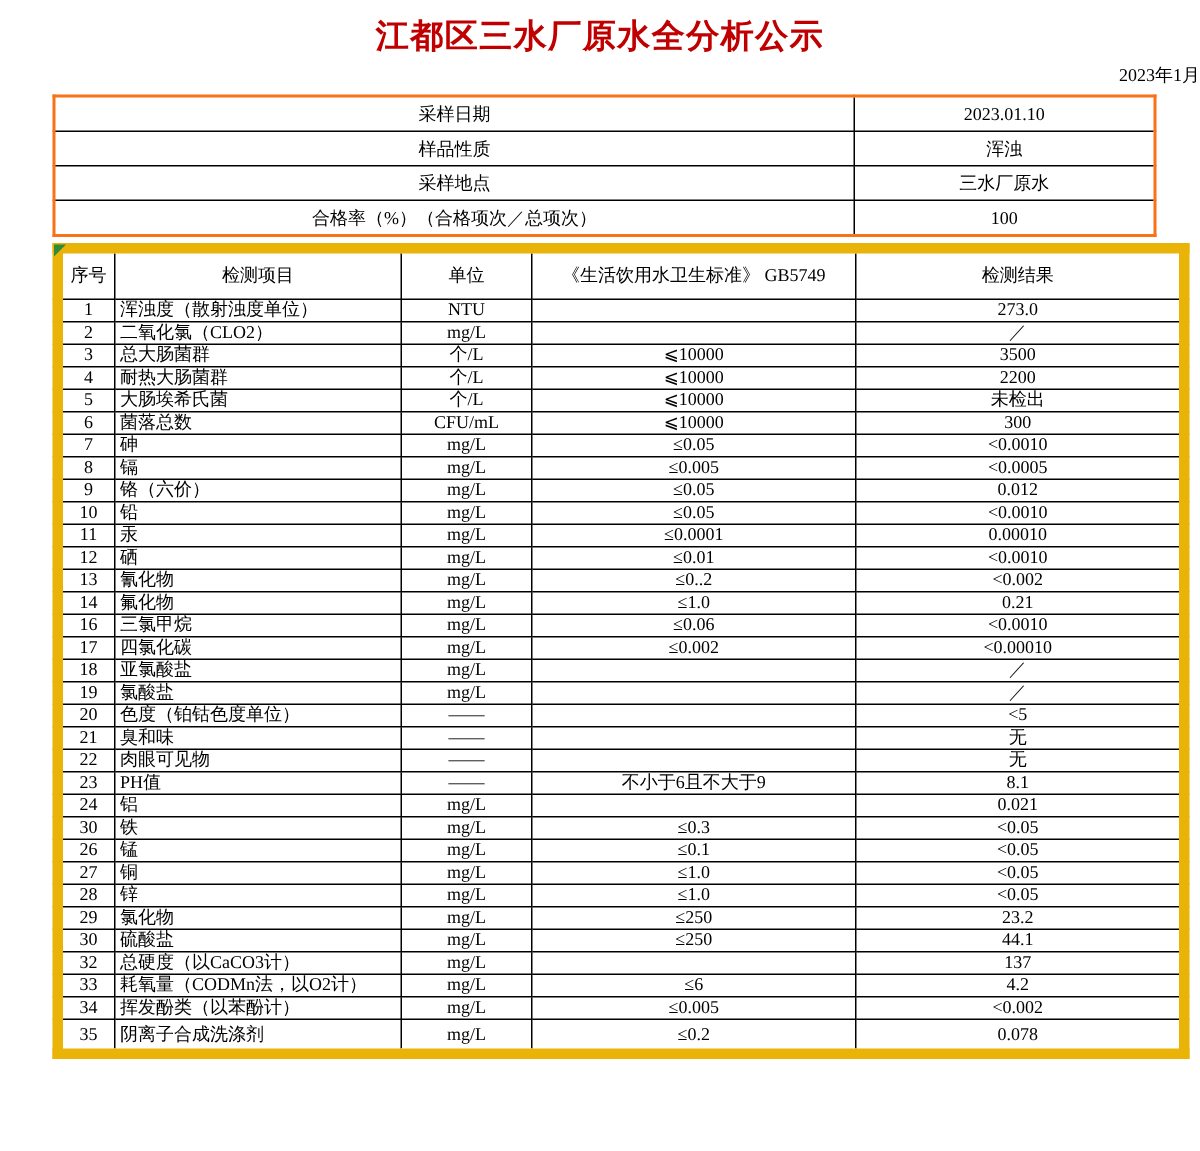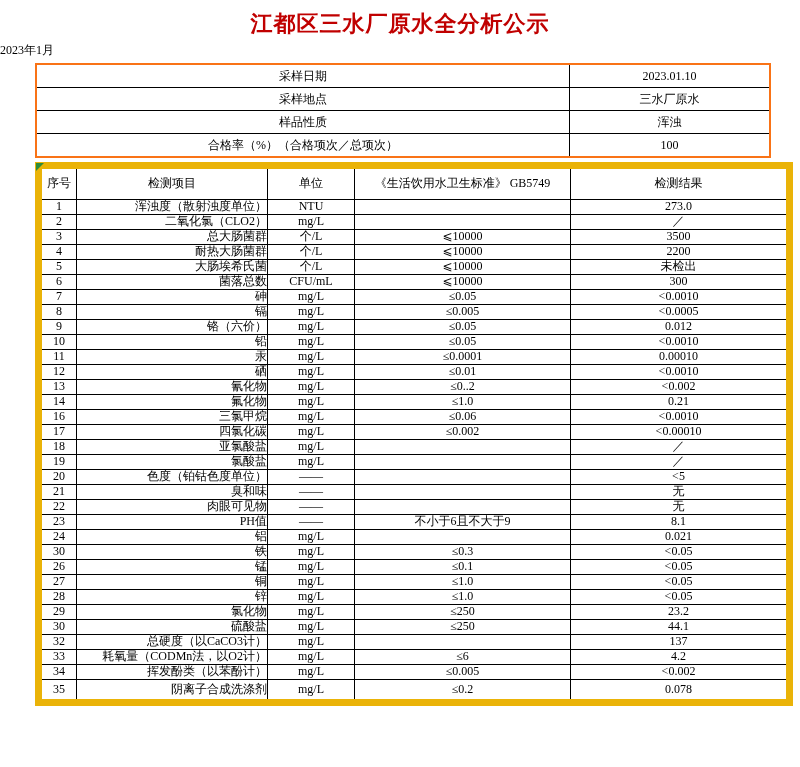--- a/index.html
+++ b/index.html
@@ -14,21 +14,21 @@
   .title {
     padding-top: 9px;
     text-align: center;
     font-size: 22px;
     font-weight: bold;
     letter-spacing: 1px;
     color: #c00000;
     font-family: Liberation Serif, serif;
   }
   .subtitle {
-    text-align: left;
+    text-align: right;
     font-size: 12px;
     margin-top: 3px;
     color: #000;
   }
 
   table { border-collapse: collapse; table-layout: fixed; }
 
   
   .info {
     margin: 4px 0 0 35px;
@@ -63,21 +63,21 @@
     line-height: 1.15;
   }
   .main th { height: 30px; text-align: center; }
   .main td { height: 14px; text-align: center; }
   .main tbody tr:nth-child(n+33) td { height: 19px; }
   .c-no     { width: 38px; }
   .c-item   { width: 191px; }
   .c-unit   { width: 87px; }
   .c-std    { width: 216px; }
   .c-result { width: 219px; }
-  .main td.c-item { text-align: right; padding-left: 3px; }
+  .main td.c-item { text-align: left; padding-left: 3px; }
 
   
   .corner-marker {
     position: absolute;
     top: 1px; left: 1px;
     width: 0; height: 0;
     border-top: 8px solid #2e8b3a;
     border-right: 8px solid transparent;
     z-index: 2;
   }
@@ -90,26 +90,26 @@
   <div class="title" style="color: rgb(192, 0, 0);">江都区三水厂原水全分析公示</div>
   <div class="subtitle">2023年1月</div>
 
   <table class="info">
     <tbody>
       <tr>
         <td class="i-label">采样日期</td>
         <td class="i-value">2023.01.10</td>
       </tr>
       <tr>
+        <td class="i-label">样品性质</td>
+        <td class="i-value">浑浊</td>
+      </tr>
+      <tr>
         <td class="i-label">采样地点</td>
         <td class="i-value">三水厂原水</td>
-      </tr>
-      <tr>
-        <td class="i-label">样品性质</td>
-        <td class="i-value">浑浊</td>
       </tr>
       <tr>
         <td class="i-label">合格率（%）（合格项次／总项次）</td>
         <td class="i-value">100</td>
       </tr>
     </tbody>
   </table>
 
   <div class="main-wrap">
     <div class="corner-marker" style="border-top-color: rgb(46, 139, 58);"></div>

